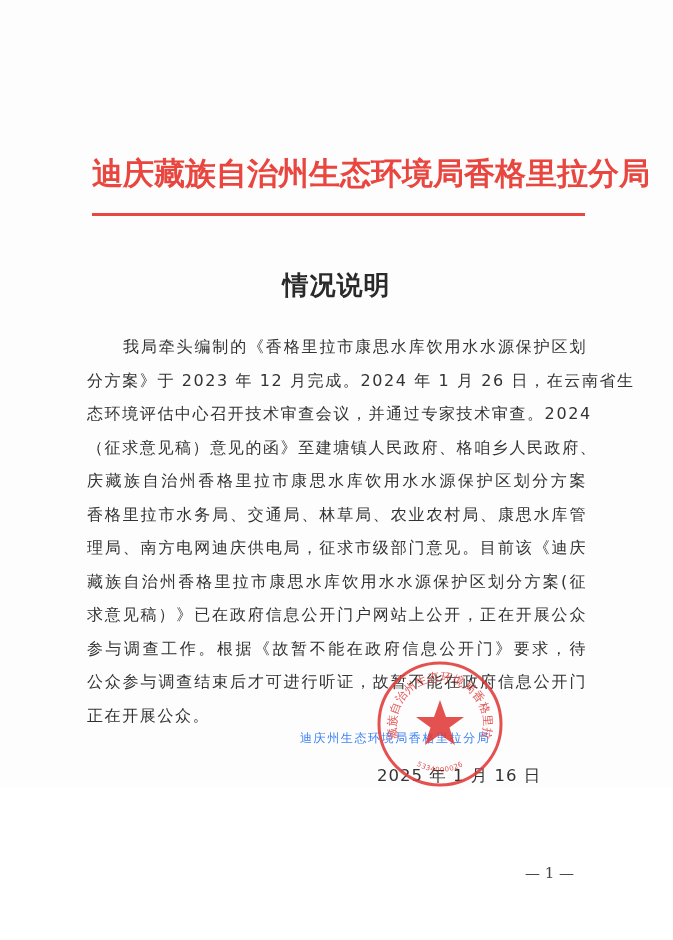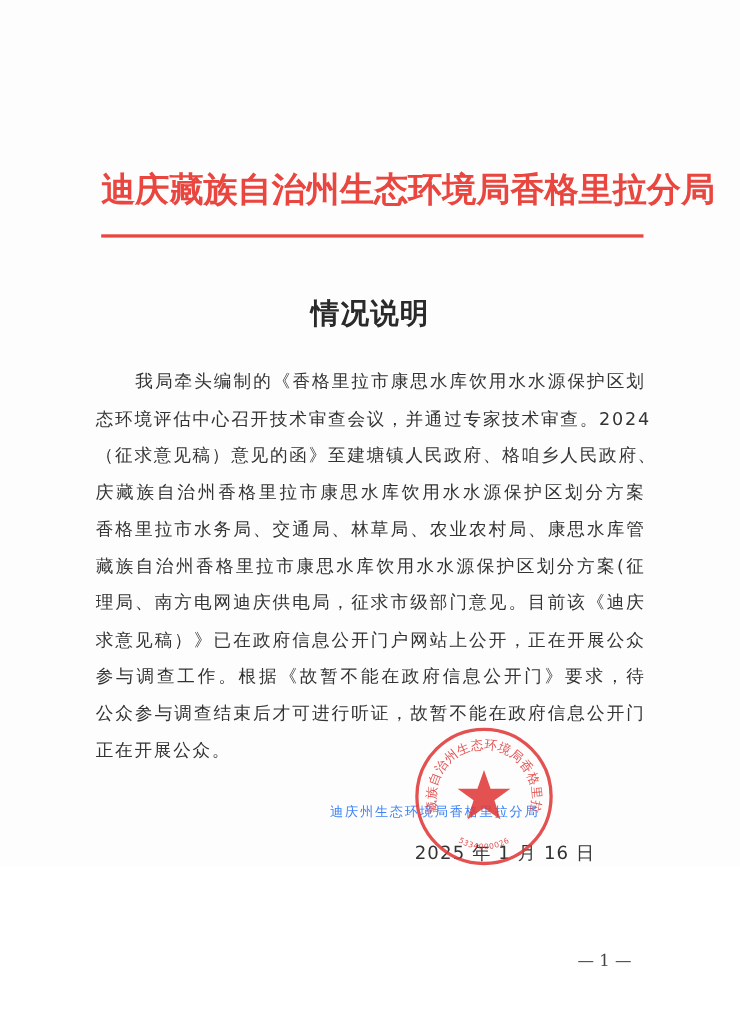--- a/index.html
+++ b/index.html
@@ -124,26 +124,27 @@
 
 <div class="page">
 
   <div class="header-title">迪庆藏族自治州生态环境局香格里拉分局</div>
   <div class="header-rule"></div>
 
   <div class="doc-title">情况说明</div>
 
   <div class="body-text">
     <span class="line indent">我局牵头编制的《香格里拉市康思水库饮用水水源保护区划</span>
+    <span class="line">分方案》于 2023 年 12 月完成。2024 年 1 月 26 日，在云南省生</span>
     <span class="line">态环境评估中心召开技术审查会议，并通过专家技术审查。2024</span>
     <span class="line">（征求意见稿）意见的函》至建塘镇人民政府、格咱乡人民政府、</span>
     <span class="line">庆藏族自治州香格里拉市康思水库饮用水水源保护区划分方案</span>
     <span class="line">香格里拉市水务局、交通局、林草局、农业农村局、康思水库管</span>
+    <span class="line">理局、南方电网迪庆供电局，征求市级部门意见。目前该《迪庆</span>
     <span class="line">藏族自治州香格里拉市康思水库饮用水水源保护区划分方案(征</span>
-    <span class="line">理局、南方电网迪庆供电局，征求市级部门意见。目前该《迪庆</span>
     <span class="line">求意见稿）》已在政府信息公开门户网站上公开，正在开展公众</span>
     <span class="line">参与调查工作。根据《故暂不能在政府信息公开门》要求，待</span>
     <span class="line">公众参与调查结束后才可进行听证，故暂不能在政府信息公开门</span>
     <span class="line last">正在开展公众。</span>
   </div>
 
   <div class="signature">迪庆州生态环境局香格里拉分局</div>
   <div class="date">2025 年 1 月 16 日</div>
 
   <svg class="seal" viewBox="0 0 128 128" xmlns="http://www.w3.org/2000/svg">

